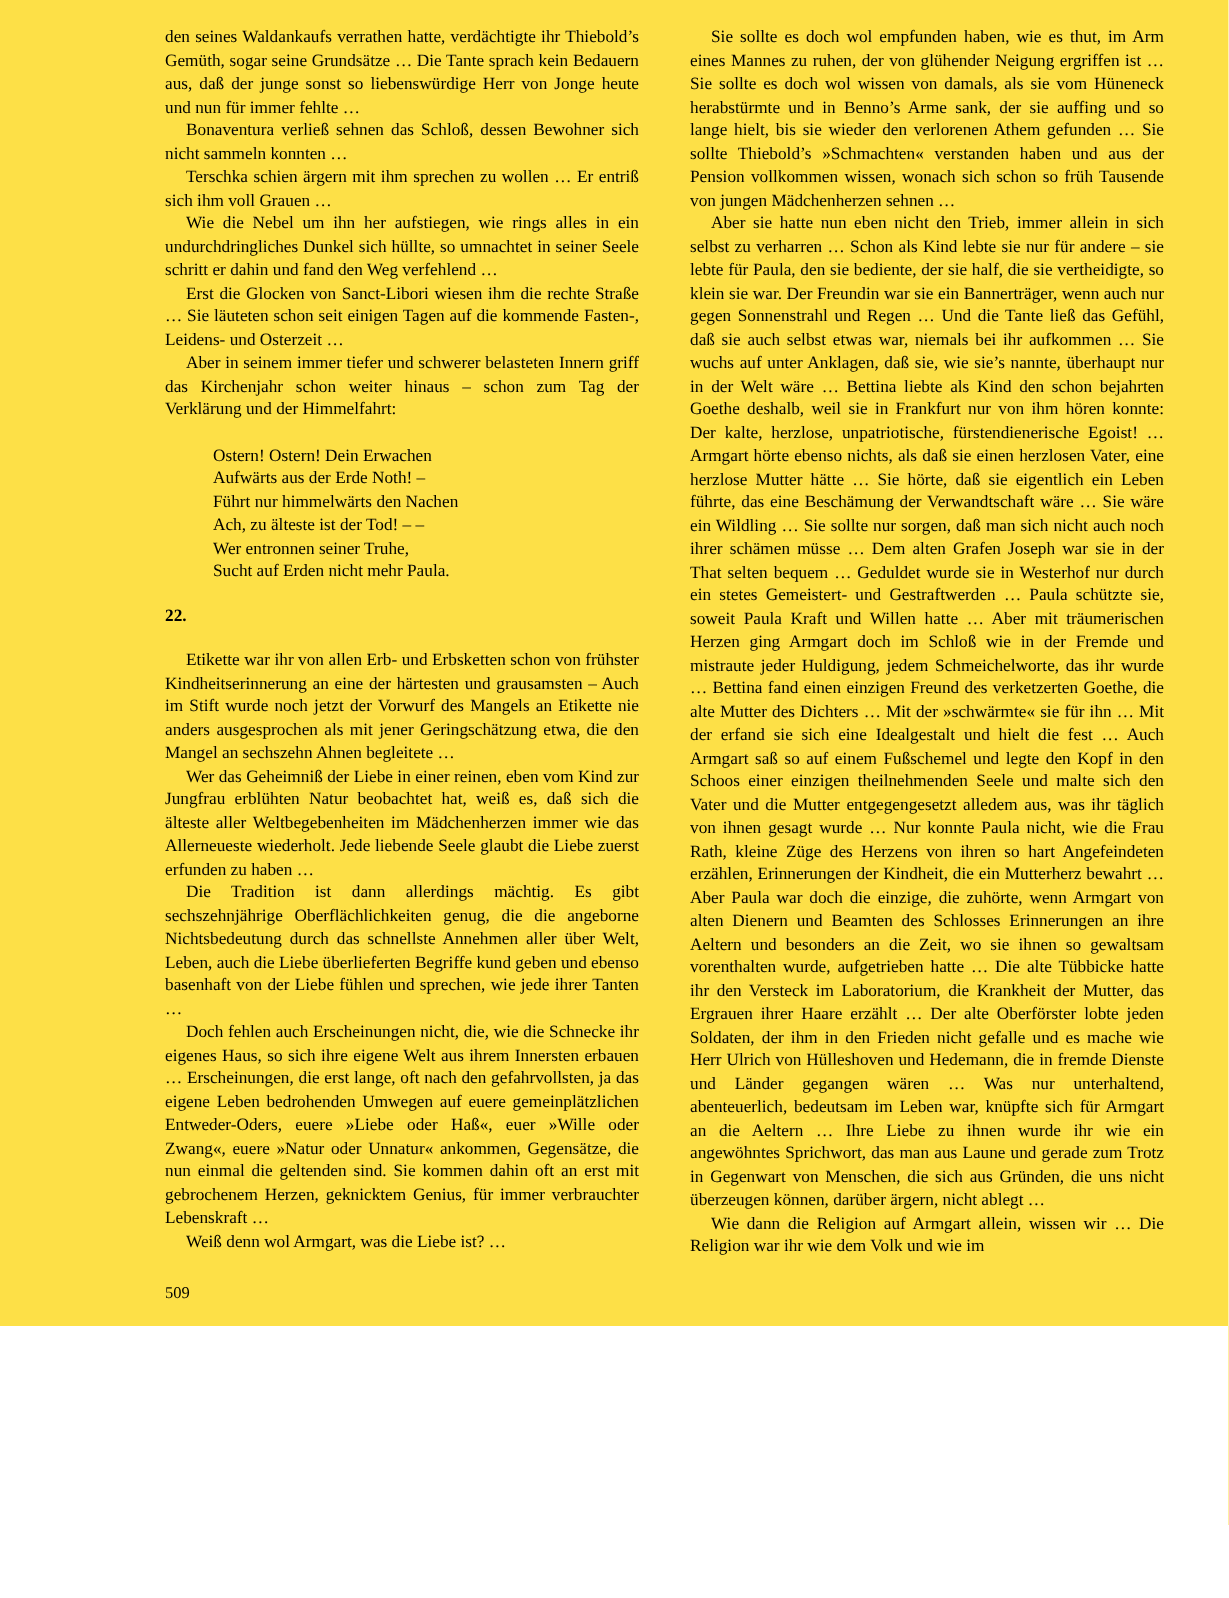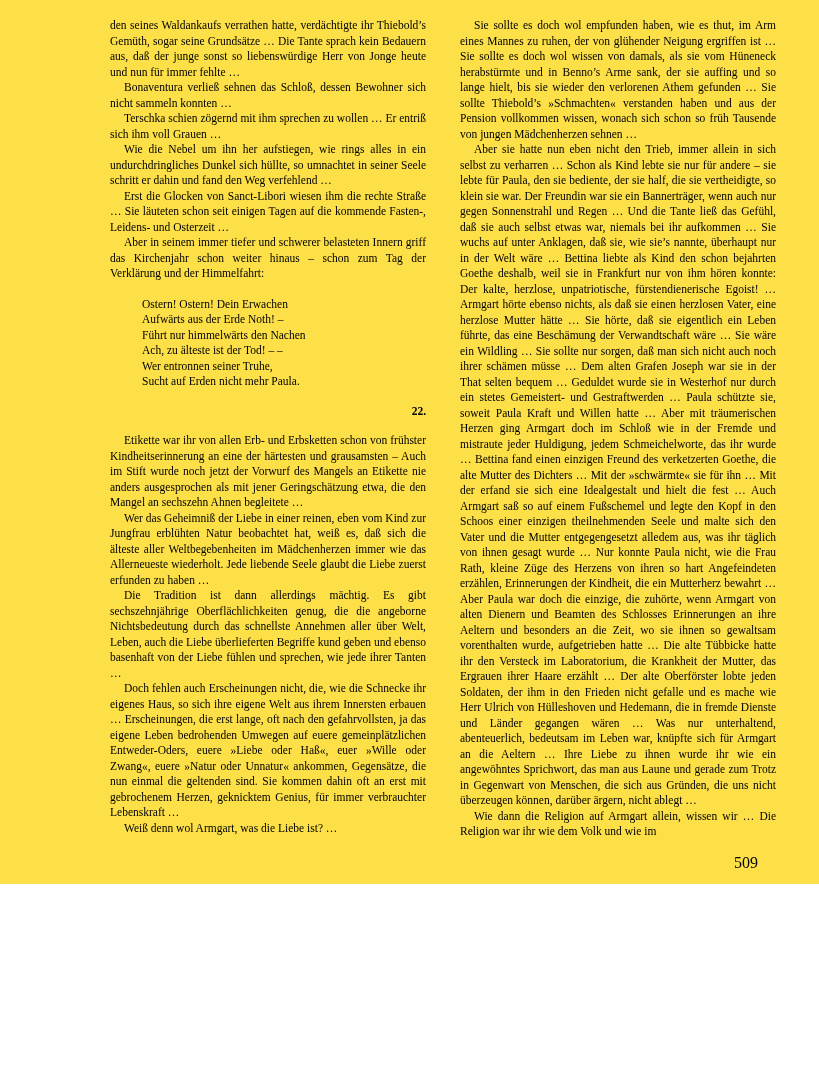--- a/index.html
+++ b/index.html
@@ -38,43 +38,43 @@
     text-indent: 0;
   }
   .poem {
     margin: 15px 0 14px 32px;
     text-align: left;
   }
   .poem div {
     white-space: nowrap;
   }
   .chapter-heading {
-    text-align: right;
+    text-align: left;
     font-weight: bold;
     margin: 14px 0 14px 0;
   }
   .page-number {
     position: absolute;
     left: 110px;
-    right: 61px;
+    right: 43px;
     bottom: 14px;
-    text-align: right;
-    font-size: 16px;
+    text-align: left;
+    font-size: 11px;
   }
 </style>
 </head>
 <body>
 
 <div class="page">
   <div class="columns">
 
     <div class="col">
       <p class="noindent">den seines Waldankaufs verrathen hatte, verdächtigte ihr Thiebold’s Gemüth, sogar seine Grundsätze … Die Tante sprach kein Bedauern aus, daß der junge sonst so liebenswürdige Herr von Jonge heute und nun für immer fehlte …</p>
       <p>Bonaventura verließ sehnen das Schloß, dessen Bewohner sich nicht sammeln konnten …</p>
-      <p>Terschka schien zögernd mit ihm sprechen zu wollen … Er entriß sich ihm voll Grauen …</p>
+      <p>Terschka schien ärgern mit ihm sprechen zu wollen … Er entriß sich ihm voll Grauen …</p>
       <p>Wie die Nebel um ihn her aufstiegen, wie rings alles in ein undurchdringliches Dunkel sich hüllte, so umnachtet in seiner Seele schritt er dahin und fand den Weg verfehlend …</p>
       <p>Erst die Glocken von Sanct-Libori wiesen ihm die rechte Straße … Sie läuteten schon seit einigen Tagen auf die kommende Fasten-, Leidens- und Osterzeit …</p>
       <p>Aber in seinem immer tiefer und schwerer belasteten Innern griff das Kirchenjahr schon weiter hinaus – schon zum Tag der Verklärung und der Himmelfahrt:</p>
 
       <div class="poem">
         <div>Ostern! Ostern! Dein Erwachen</div>
         <div>Aufwärts aus der Erde Noth! –</div>
         <div>Führt nur himmelwärts den Nachen</div>
         <div>Ach, zu älteste ist der Tod! – –</div>
         <div>Wer entronnen seiner Truhe,</div>

